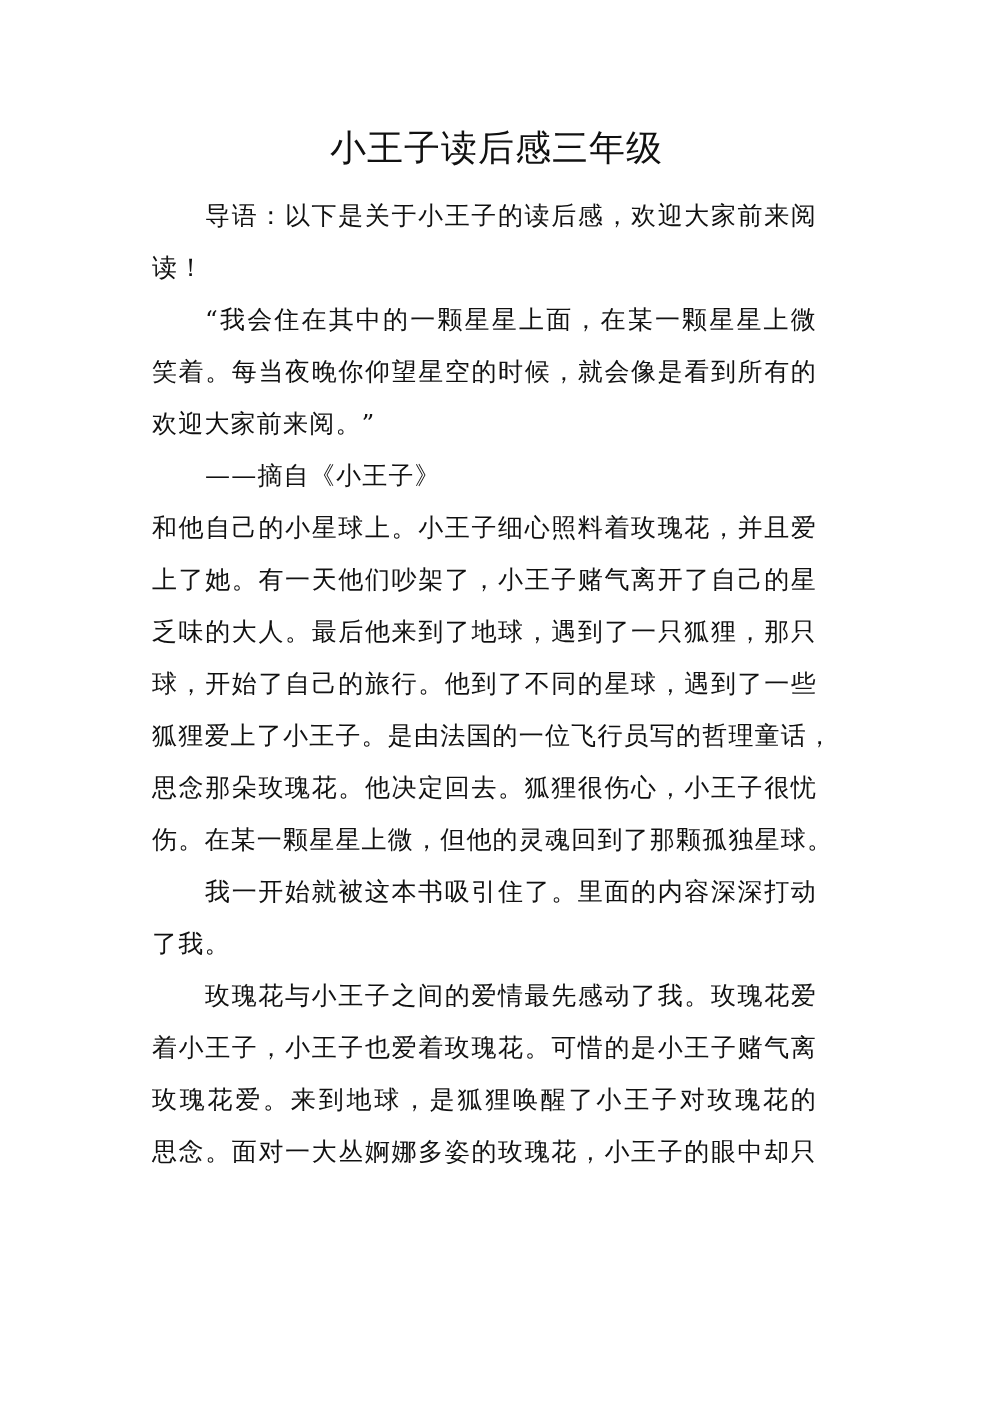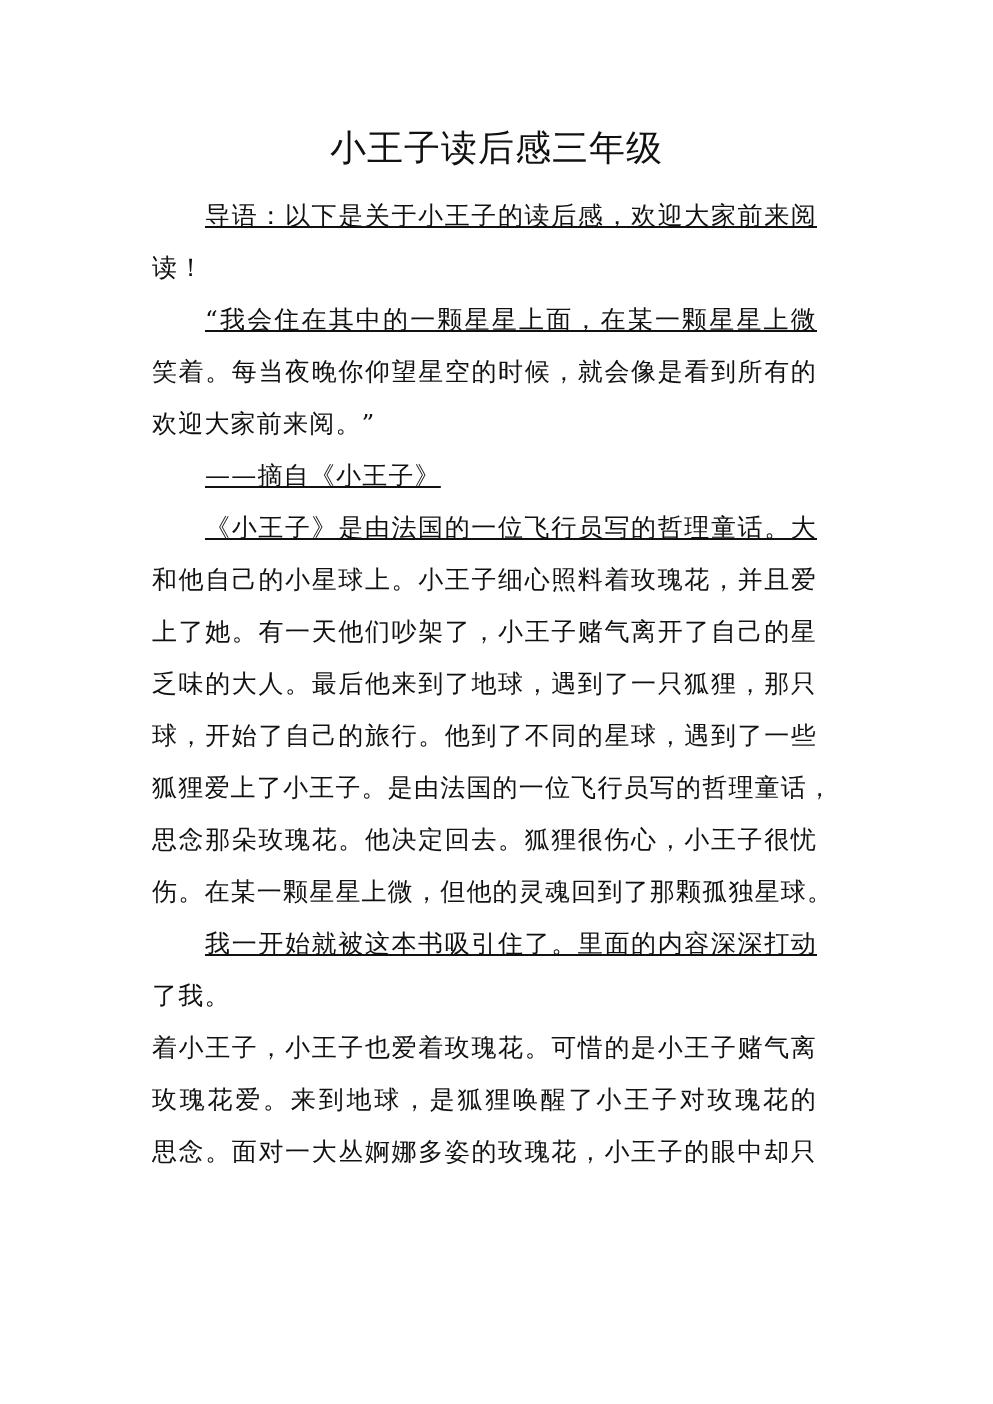--- a/index.html
+++ b/index.html
@@ -54,21 +54,20 @@
       display: block;
       white-space: nowrap;
       text-align: justify;
       text-align-last: justify;
     }
     .line.last {
       text-align-last: left;
     }
     .line.indent {
       padding-left: 53px;
-      text-decoration: underline;
     }
   </style>
 </head>
 <body>
 
 <div class="page">
   <h1 class="title">小王子读后感三年级</h1>
 
   <div class="body-text">
 
@@ -81,34 +80,34 @@
       <span class="line indent para" style="text-indent:0">“我会住在其中的一颗星星上面，在某一颗星星上微</span>
       <span class="line para" style="text-indent:0">笑着。每当夜晚你仰望星空的时候，就会像是看到所有的</span>
       <span class="line last para" style="text-indent:0">欢迎大家前来阅。”</span>
     </div>
 
     <div class="para-block">
       <span class="line indent last para" style="text-indent:0">——摘自《小王子》</span>
     </div>
 
     <div class="para-block">
-      <span class="line indent para" style="text-indent:0">《小王子》是由法国的一位飞行员写的哲理童话。大</span>
       <span class="line para" style="text-indent:0">和他自己的小星球上。小王子细心照料着玫瑰花，并且爱</span>
       <span class="line para" style="text-indent:0">上了她。有一天他们吵架了，小王子赌气离开了自己的星</span>
       <span class="line para" style="text-indent:0">乏味的大人。最后他来到了地球，遇到了一只狐狸，那只</span>
       <span class="line para" style="text-indent:0">球，开始了自己的旅行。他到了不同的星球，遇到了一些</span>
       <span class="line para" style="text-indent:0">狐狸爱上了小王子。是由法国的一位飞行员写的哲理童话，</span>
       <span class="line para" style="text-indent:0">思念那朵玫瑰花。他决定回去。狐狸很伤心，小王子很忧</span>
       <span class="line last para" style="text-indent:0">伤。在某一颗星星上微，但他的灵魂回到了那颗孤独星球。</span>
     </div>
 
     <div class="para-block">
       <span class="line indent para" style="text-indent:0">我一开始就被这本书吸引住了。里面的内容深深打动</span>
       <span class="line last para" style="text-indent:0">了我。</span>
     </div>
 
     <div class="para-block">
+      <span class="line indent para" style="text-indent:0">玫瑰花与小王子之间的爱情最先感动了我。玫瑰花爱</span>
       <span class="line para" style="text-indent:0">着小王子，小王子也爱着玫瑰花。可惜的是小王子赌气离</span>
       <span class="line para" style="text-indent:0">玫瑰花爱。来到地球，是狐狸唤醒了小王子对玫瑰花的</span>
       <span class="line para" style="text-indent:0">思念。面对一大丛婀娜多姿的玫瑰花，小王子的眼中却只</span>
     </div>
   </div>
 </div>
 
 </body></html>

